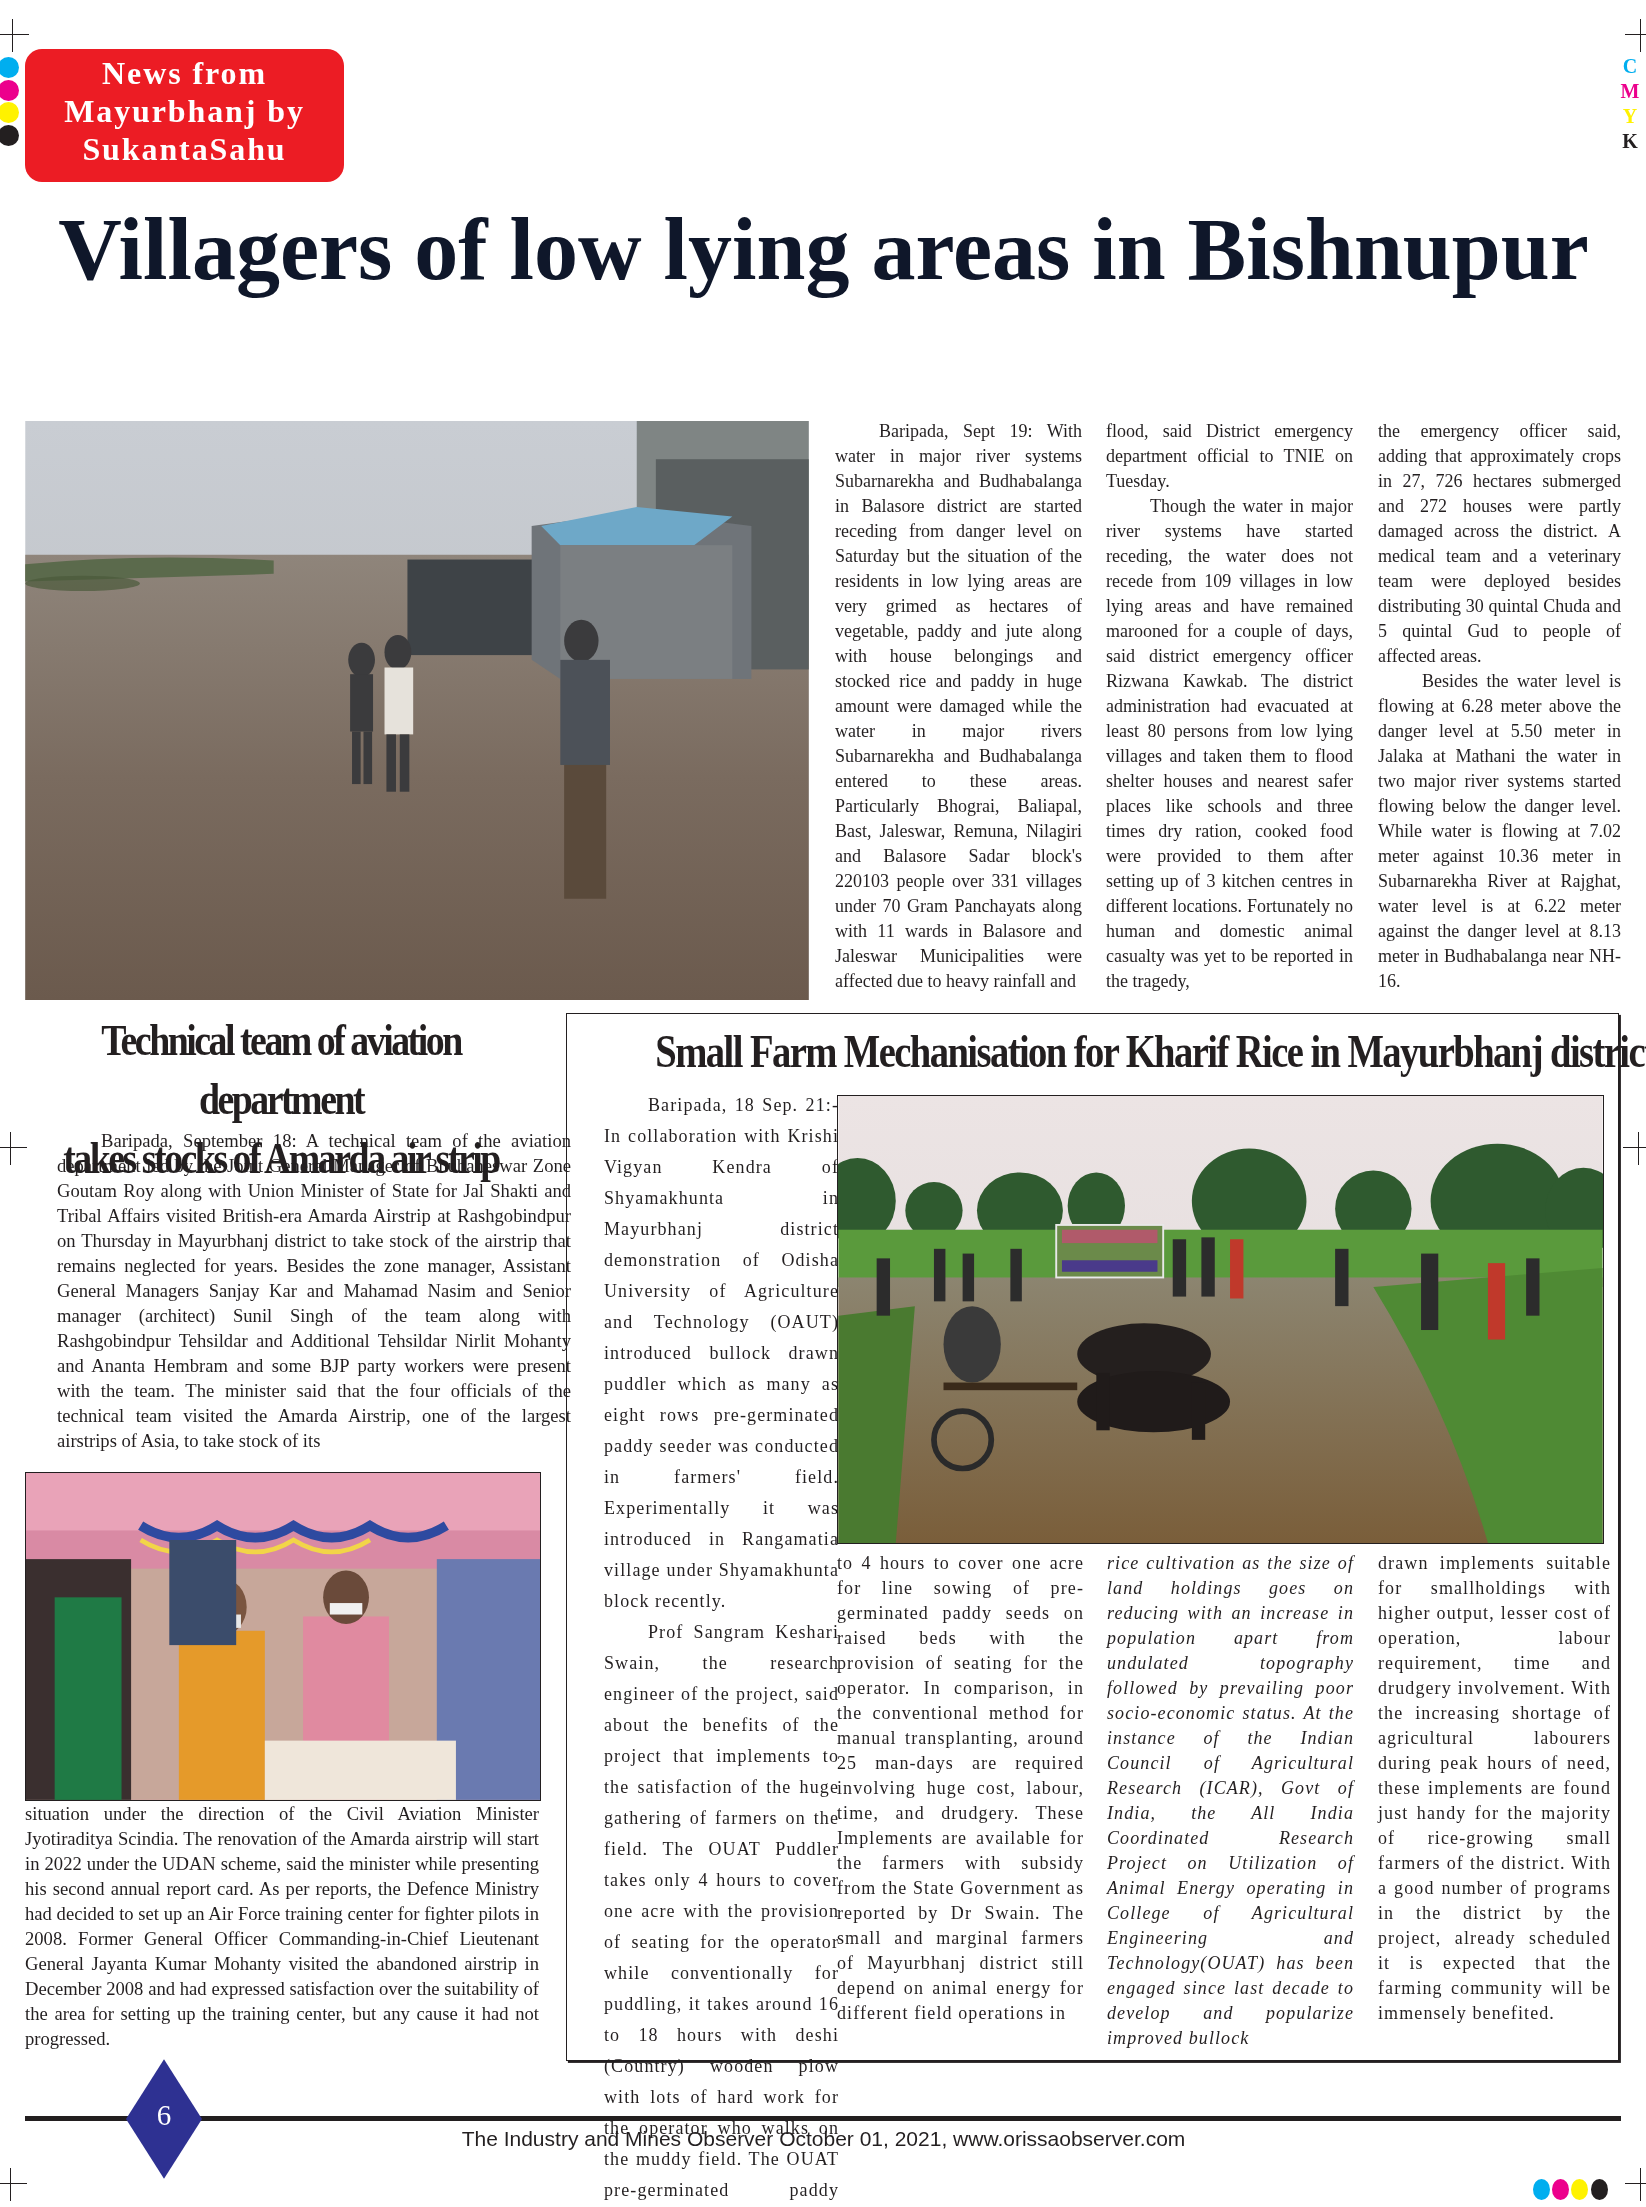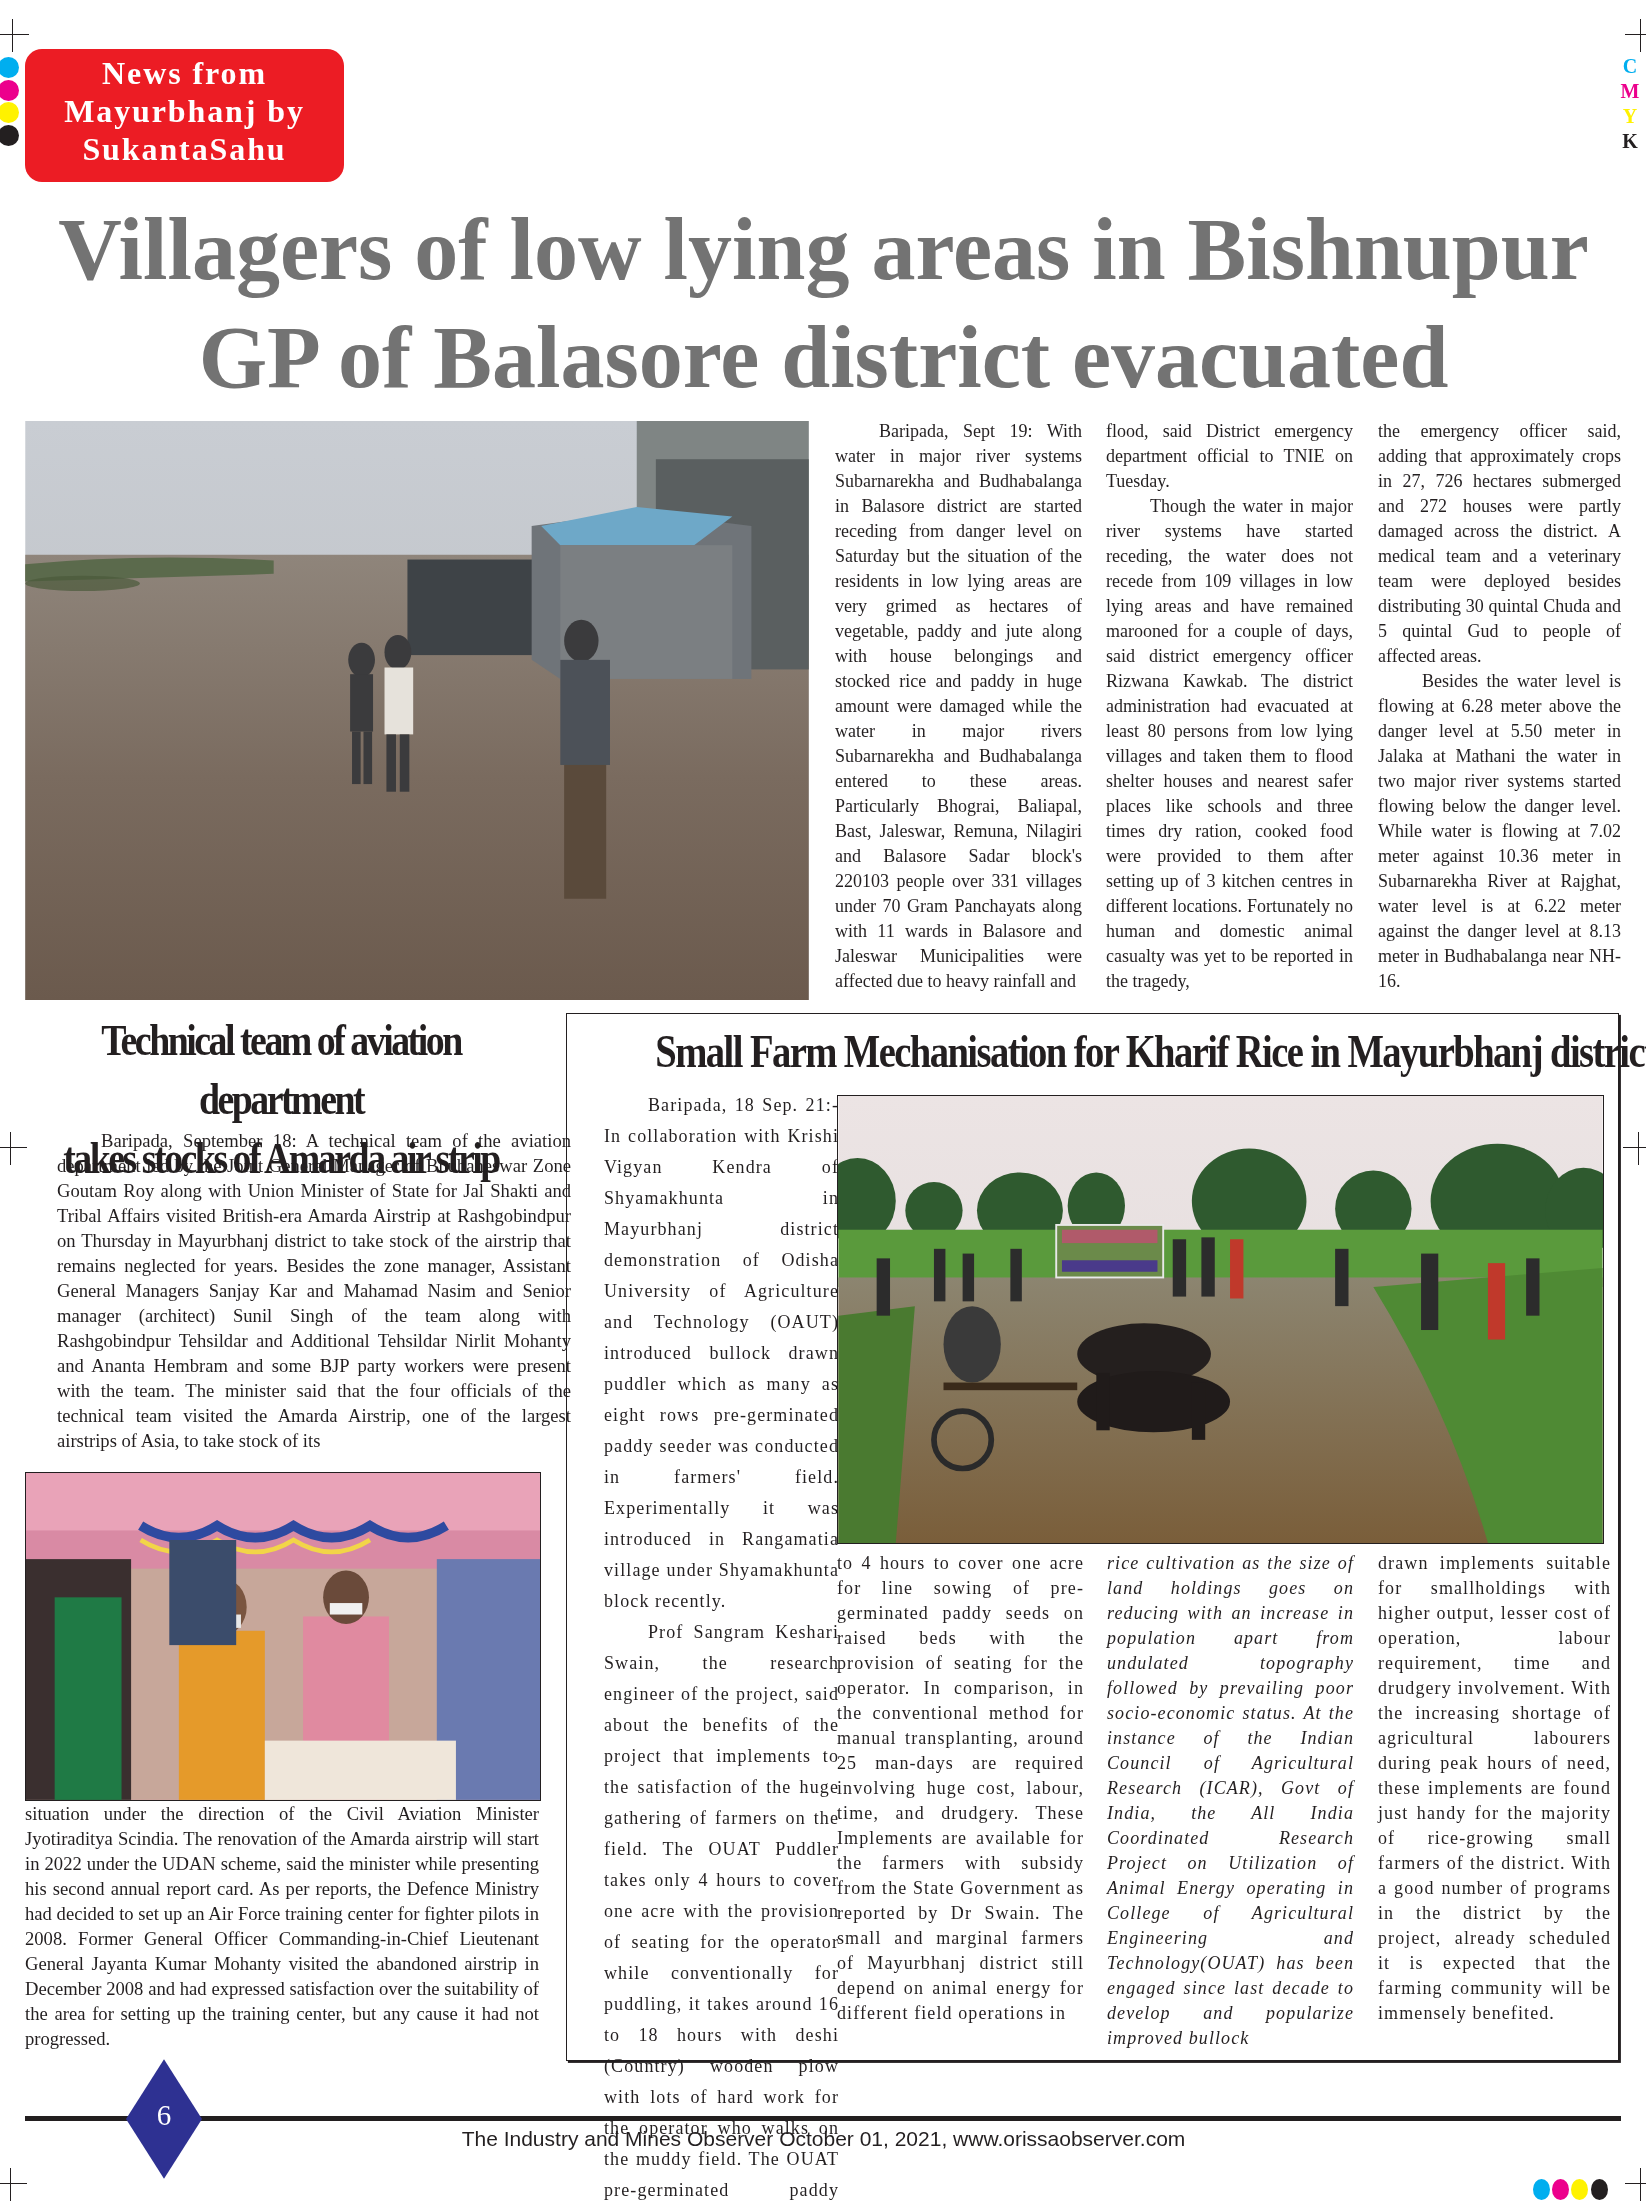--- a/index.html
+++ b/index.html
@@ -4,21 +4,21 @@
 <style>
   html,body{margin:0;padding:0;background:#fff;}
   body{width:1647px;height:2207px;position:relative;overflow:hidden;font-family:"Liberation Serif","DejaVu Serif",serif;color:#231f20;}
   .abs{position:absolute;}
   .reg{position:absolute;width:32.5px;height:32.5px;}
   .reg:before{content:"";position:absolute;left:15.3px;top:0;width:1px;height:32.5px;background:#231f20;}
   .reg:after{content:"";position:absolute;left:0;top:15.3px;width:32.5px;height:1px;background:#231f20;}
   .dot{position:absolute;width:21px;height:21px;border-radius:50%;}
   .badge{position:absolute;left:25px;top:49px;width:319px;height:133px;background:#ec1c24;border-radius:17px;color:#fff;text-align:center;font-family:"Liberation Serif",serif;font-weight:bold;font-size:32px;line-height:38px;letter-spacing:1.9px;padding-top:4.8px;box-sizing:border-box;}
   .cmyk-r{position:absolute;right:7.6px;top:54px;font-weight:bold;font-size:20px;line-height:25px;text-align:center;font-family:"Liberation Serif",serif;}
-  .headline{position:absolute;left:0;top:196px;width:1647px;text-align:center;font-weight:bold;font-size:88px;line-height:108px;color:#737373;font-family:"Liberation Serif",serif;}
+  .headline{position:absolute;left:0;top:196px;width:1647px;text-align:center;font-weight:bold;font-size:88px;line-height:108px;color:#0f172a;font-family:"Liberation Serif",serif;}
   .photo{position:absolute;overflow:hidden;}
   .col{position:absolute;font-size:18px;line-height:25px;text-align:justify;}
   .col p{margin:0;}
   .indent{text-indent:44px;}
   .wide{letter-spacing:1.1px;}
   .box{position:absolute;left:566px;top:1013px;width:1053px;height:1048px;border:1.9px solid #231f20;box-shadow:1.9px 1.9px 0 #231f20;box-sizing:border-box;}
   .footer-line{position:absolute;left:25px;top:2116px;width:1596px;height:4.8px;background:#231f20;}
   .diamond{position:absolute;left:126px;top:2059px;width:76px;height:120px;}
   .footer-text{position:absolute;left:0;width:1647px;top:2127px;text-align:center;font-family:"Liberation Sans",sans-serif;font-size:21px;color:#231f20;}
 </style>
@@ -47,21 +47,20 @@
 
 <div class="cmyk-r">
   <div style="color:#00aeef">C</div>
   <div style="color:#ec008c">M</div>
   <div style="color:#fff200">Y</div>
   <div style="color:#231f20">K</div>
 </div>
 
 <div class="headline">
   <div>Villagers of low lying areas in Bishnupur</div>
-  <div>GP of Balasore district evacuated</div>
 </div>
 
 <div class="photo" style="left:25px;top:421px;width:784px;height:579px;">
   <svg width="784" height="579" viewBox="0 0 820 606">
     <defs>
       <linearGradient id="sky1" x1="0" y1="0" x2="0" y2="1">
         <stop offset="0" stop-color="#c9cdd3"></stop>
           <stop offset="1" stop-color="#b9bcbf"></stop>
       </linearGradient>
       <linearGradient id="water1" x1="0" y1="0" x2="0" y2="1">

